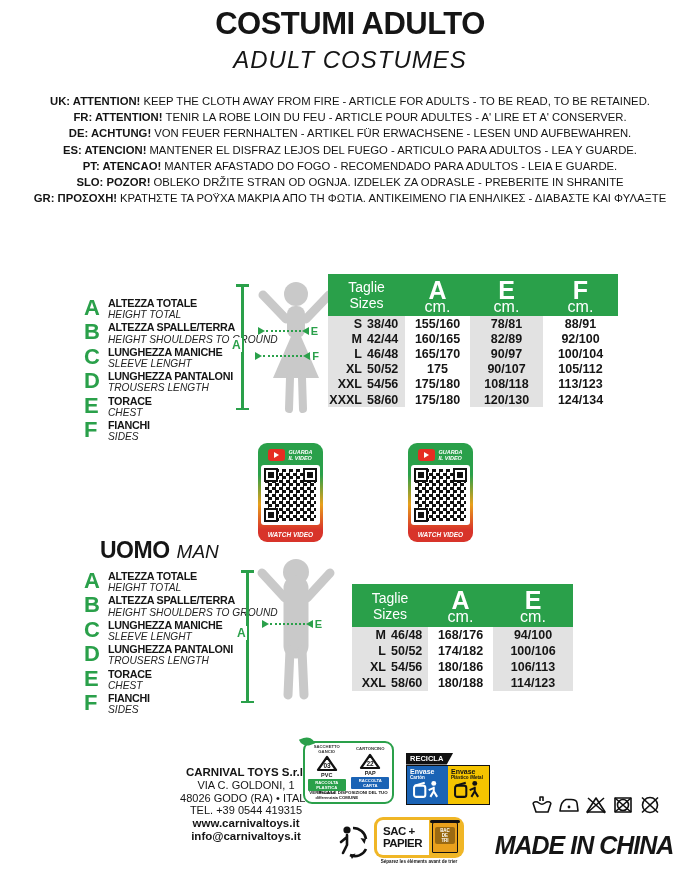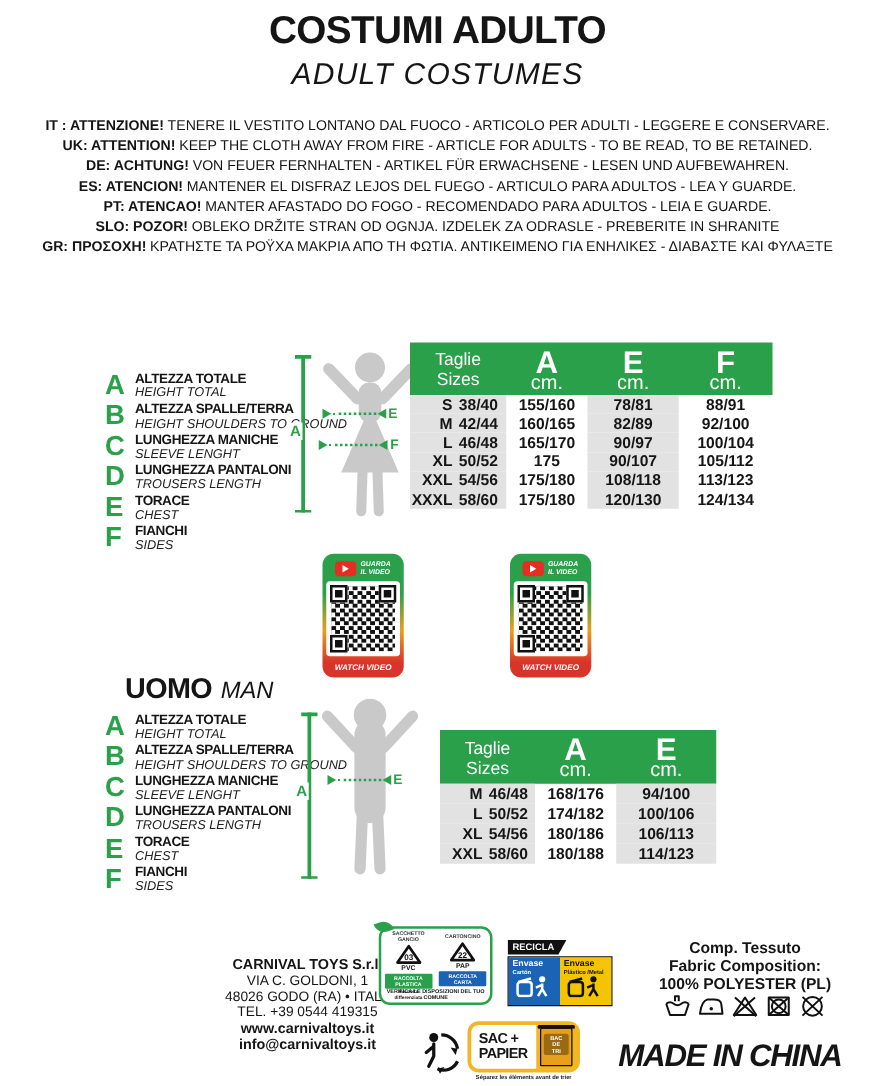--- a/index.html
+++ b/index.html
@@ -156,22 +156,22 @@
 </style>
 </head>
 <body>
 
 <div id="page">
 
   <div class="title">COSTUMI ADULTO</div>
   <div class="subtitle">ADULT COSTUMES</div>
 
   <div class="warnings">
-    <div class="warn"><b>IT : ATTENZIONE!</b><span>TENERE IL VESTITO LONTANO DAL FUOCO - ARTICOLO PER ADULTI - LEGGERE E CONSERVARE.</span></div>
     <div class="warn"><b>UK: ATTENTION!</b><span>KEEP THE CLOTH AWAY FROM FIRE - ARTICLE FOR ADULTS - TO BE READ, TO BE RETAINED.</span></div>
+    <div class="warn"><b>FR: ATTENTION!</b><span>TENIR LA ROBE LOIN DU FEU - ARTICLE POUR ADULTES  - A' LIRE ET A' CONSERVER.</span></div>
     <div class="warn"><b>DE: ACHTUNG!</b><span>VON FEUER FERNHALTEN - ARTIKEL FÜR ERWACHSENE  - LESEN UND AUFBEWAHREN.</span></div>
     <div class="warn"><b>ES: ATENCION!</b><span>MANTENER EL DISFRAZ LEJOS DEL FUEGO -  ARTICULO PARA ADULTOS - LEA Y GUARDE.</span></div>
     <div class="warn"><b>PT: ATENCAO!</b><span>MANTER AFASTADO DO FOGO - RECOMENDADO PARA ADULTOS - LEIA E GUARDE.</span></div>
     <div class="warn"><b>SLO: POZOR!</b><span>OBLEKO DRŽITE STRAN OD OGNJA. IZDELEK ZA ODRASLE - PREBERITE IN SHRANITE</span></div>
     <div class="warn"><b>GR: ΠΡΟΣΟΧΗ!</b><span>ΚΡΑΤΗΣΤΕ ΤΑ ΡΟΫΧΑ ΜΑΚΡΙΑ ΑΠΟ ΤΗ ΦΩΤΙΑ. ΑΝΤΙΚΕΙΜΕΝΟ ΓΙΑ ΕΝΗΛΙΚΕΣ - ΔΙΑΒΑΣΤΕ ΚΑΙ ΦΥΛΑΞΤΕ</span></div>
   </div>
 
 
   <div class="legend" id="donna-legend">
     <div class="leg-item">
@@ -579,25 +579,20 @@
         <div class="bin-label">
           <span style="display:block">BAC</span>
           <span style="display:block">DE</span>
           <span style="display:block">TRI</span>
         </div>
       </div>
     </div>
   </div>
   <div class="sac-note">Séparez les éléments avant de trier</div>
 
-  <div class="comp">
-    <div>Comp. Tessuto</div>
-    <div>Fabric Composition:</div>
-    <div>100% POLYESTER (PL)</div>
-  </div>
 
   <div class="care-row">
     <svg width="26" height="20" viewBox="0 0 24 20">
       <g fill="none" stroke="#111" stroke-width="1.6" stroke-linejoin="round">
         <path d="M3,8 L6,17 L18,17 L21,8"></path>
         <path d="M3,8 Q6,5.5 9,8 Q12,10.5 15,8 Q18,5.5 21,8"></path>
         <path d="M10,6 L10,2 L13,2 L13,6"></path>
       </g>
     </svg>
     <svg width="26" height="20" viewBox="0 0 24 20">

